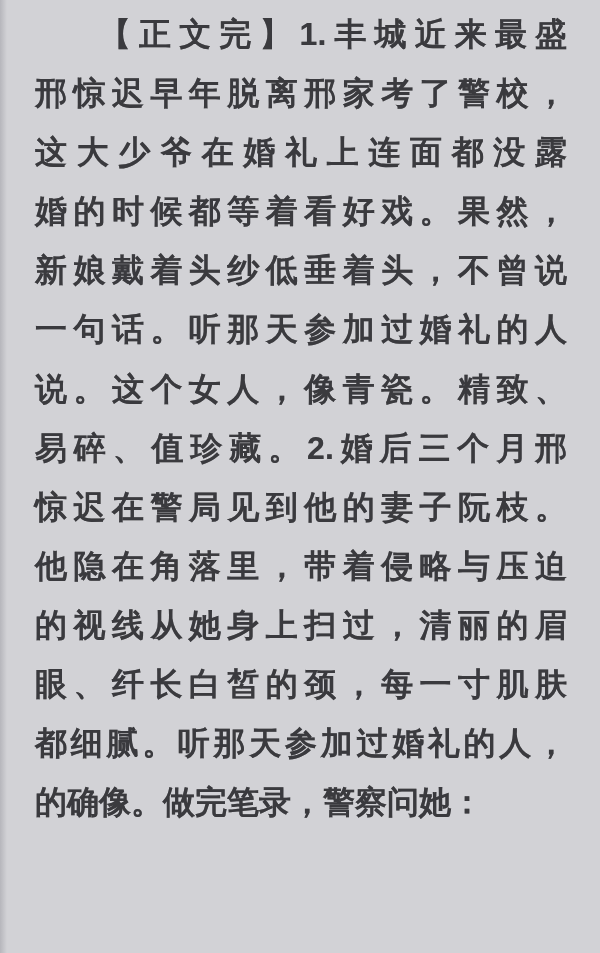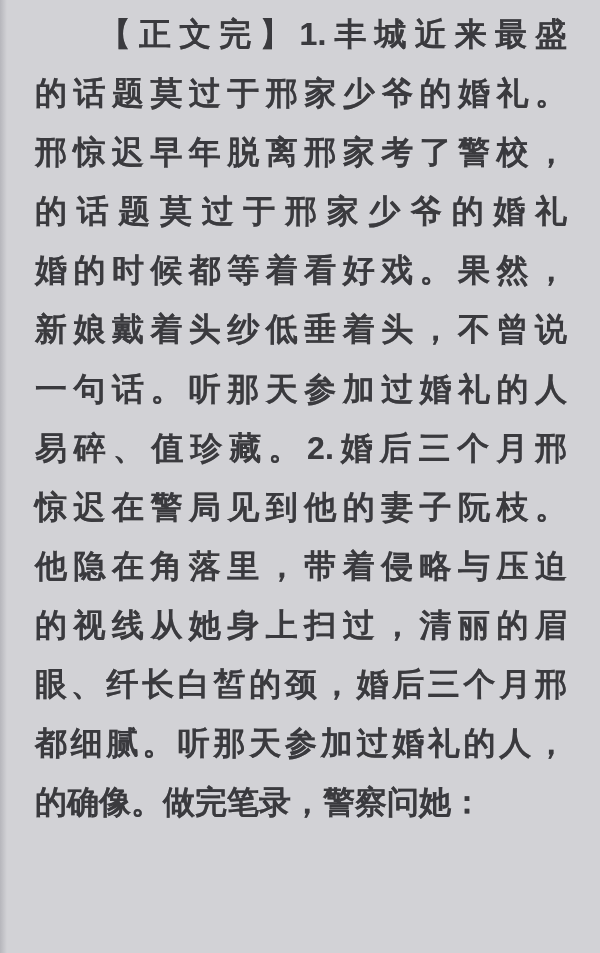--- a/index.html
+++ b/index.html
@@ -43,26 +43,26 @@
     text-align: center;
     text-align-last: left;
   }
 </style>
 </head>
 <body>
 
 <div class="page" style="--bg: #d2d2d6; --fg: #3a3a3e;">
 
 <div class="text-line first-line">【正文完】1.丰城近来最盛</div>
-    <div class="text-line">的话题莫过于邢家少爷的婚礼。</div>
     <div class="text-line">邢惊迟早年脱离邢家考了警校，</div>
-    <div class="text-line">的话题莫过于邢家少爷的婚礼</div>
+    <div class="text-line">这大少爷在婚礼上连面都没露</div>
     <div class="text-line">婚的时候都等着看好戏。果然，</div>
     <div class="text-line">新娘戴着头纱低垂着头，不曾说</div>
     <div class="text-line">一句话。听那天参加过婚礼的人</div>
+    <div class="text-line">说。这个女人，像青瓷。精致、</div>
     <div class="text-line">易碎、值珍藏。2.婚后三个月邢</div>
     <div class="text-line">惊迟在警局见到他的妻子阮枝。</div>
     <div class="text-line">他隐在角落里，带着侵略与压迫</div>
     <div class="text-line">的视线从她身上扫过，清丽的眉</div>
-    <div class="text-line">眼、纤长白皙的颈，婚后三个月邢</div>
+    <div class="text-line">眼、纤长白皙的颈，每一寸肌肤</div>
     <div class="text-line">都细腻。听那天参加过婚礼的人，</div>
     <div class="text-line last-line">的确像。做完笔录，警察问她：</div>
   </div>
 
 </body></html>

